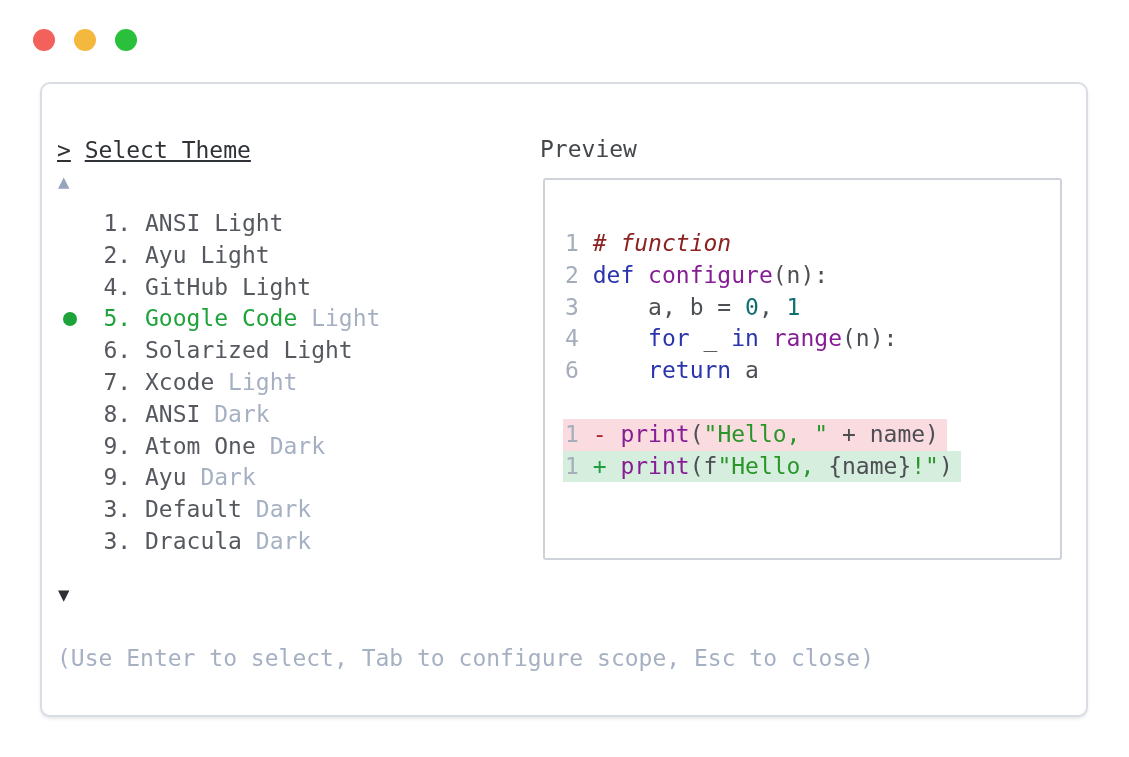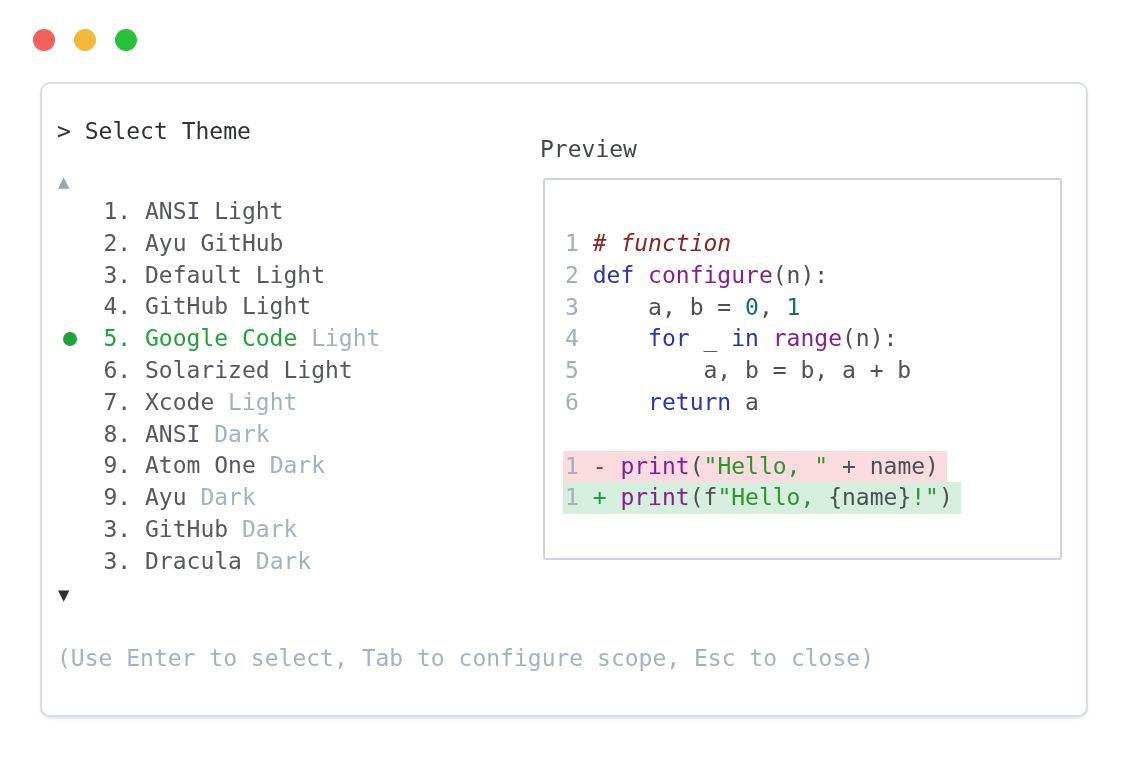--- a/index.html
+++ b/index.html
@@ -16,29 +16,29 @@
   .light.green  { background:var(--tgreen); }
 
   
   .window {
     position:absolute; left:40px; top:82px; width:1044px; height:631px;
     border:2px solid #d9dde4; border-radius:10px; background:#ffffff;
     box-shadow:0 2px 3px rgba(160,168,180,0.25);
   }
 
   .line { position:absolute; font-size:23px; line-height:32px; white-space:pre; }
-  #prompt-line   { left:57px;  top:115px; color:var(--text-dark); }
+  #prompt-line   { left:57px;  top:134px; color:var(--text-dark);text-decoration:underline; }
   #prompt-title  { margin-left:1ch; }
   #preview-label { left:540px; top:133px; color:#44474c; }
 
   #scroll-up   { left:58px; top:165px; color:var(--scrollup);  font-size:19px; }
   #scroll-down { left:58px; top:578px; color:var(--scrolldown); font-size:19px; }
 
   
-  #theme-list { position:absolute; left:57px; top:196px; font-size:23px; }
+  #theme-list { position:absolute; left:57px; top:208px; font-size:23px; }
   .trow { height:31.8px; line-height:31.8px; white-space:pre; position:relative; color:var(--item); }
   .bslot { display:inline-block; width:32px; }
   .bullet { position:absolute; left:6px; top:9px; width:14px; height:14px; border-radius:50%; background:var(--green); }
   .tnum  { display:inline-block; width:56px; text-align:right; white-space:pre; }
   .tdim  { color:var(--dim); margin-left:1ch; }
   .trow.selected .tnum, .trow.selected .tname { color:var(--green); }
 
   #hint { left:57px; top:642px; color:var(--dim); }
 
   
@@ -75,41 +75,39 @@
 <div class="window"></div>
 
 <div class="line" id="prompt-line"><span>&gt;</span><span id="prompt-title">Select Theme</span></div>
 
 <div class="line" id="preview-label">Preview</div>
 
 <div class="line" id="scroll-up">▲</div>
 
 <div id="theme-list">
     <div class="trow"><span class="bslot"></span><span class="tnum">1. </span><span class="tname">ANSI Light</span></div>
-    <div class="trow"><span class="bslot"></span><span class="tnum">2. </span><span class="tname">Ayu GitHub</span></div>
-    <div class="trow"><span class="bslot"></span><span class="tnum">3. </span><span class="tname">Default Light</span></div>
+    <div class="trow"><span class="bslot"></span><span class="tnum">2. </span><span class="tname">Ayu Light</span></div>
     <div class="trow"><span class="bslot"></span><span class="tnum">4. </span><span class="tname">GitHub Light</span></div>
     <div class="trow selected"><span class="bullet"></span><span class="bslot"></span><span class="tnum">5. </span><span class="tname">Google Code</span><span class="tdim">Light</span></div>
     <div class="trow"><span class="bslot"></span><span class="tnum">6. </span><span class="tname">Solarized Light</span></div>
     <div class="trow"><span class="bslot"></span><span class="tnum">7. </span><span class="tname">Xcode</span><span class="tdim">Light</span></div>
     <div class="trow"><span class="bslot"></span><span class="tnum">8. </span><span class="tname">ANSI</span><span class="tdim">Dark</span></div>
     <div class="trow"><span class="bslot"></span><span class="tnum">9. </span><span class="tname">Atom One</span><span class="tdim">Dark</span></div>
     <div class="trow"><span class="bslot"></span><span class="tnum">9. </span><span class="tname">Ayu</span><span class="tdim">Dark</span></div>
-    <div class="trow"><span class="bslot"></span><span class="tnum">3. </span><span class="tname">GitHub</span><span class="tdim">Dark</span></div>
+    <div class="trow"><span class="bslot"></span><span class="tnum">3. </span><span class="tname">Default</span><span class="tdim">Dark</span></div>
     <div class="trow"><span class="bslot"></span><span class="tnum">3. </span><span class="tname">Dracula</span><span class="tdim">Dark</span></div>
   </div>
 
 <div class="line" id="scroll-down">▼</div>
 
 <div class="line" id="hint">(Use Enter to select, Tab to configure scope, Esc to close)</div>
 
 <div id="preview-box"></div>
 <div id="code">
     <div class="cline"><span class="c-ln">1 </span><span class="c-com"># function</span></div>
     <div class="cline"><span class="c-ln">2 </span><span class="c-kwd">def</span><span class="c-pln"> </span><span class="c-fun">configure</span><span class="c-pln">(n):</span></div>
     <div class="cline"><span class="c-ln">3 </span><span class="c-pln">    a, b = </span><span class="c-lit">0</span><span class="c-pln">, </span><span class="c-lit">1</span></div>
     <div class="cline"><span class="c-ln">4 </span><span class="c-pln">    </span><span class="c-kwd">for</span><span class="c-pln"> _ </span><span class="c-kwd">in</span><span class="c-pln"> </span><span class="c-fun">range</span><span class="c-pln">(n):</span></div>
-    <div class="cline"><span class="c-ln">5 </span><span class="c-pln">        a, b = b, a + b</span></div>
     <div class="cline"><span class="c-ln">6 </span><span class="c-pln">    </span><span class="c-kwd">return</span><span class="c-pln"> a</span></div>
     <div class="cline"></div>
     <div class="cline diff"><span class="hlwrap hl-del"><span class="c-ln">1 </span><span class="c-del">-</span><span class="c-pln"> </span><span class="c-fun">print</span><span class="c-pln">(</span><span class="c-str">"Hello, "</span><span class="c-pln"> + name)</span></span></div>
     <div class="cline diff"><span class="hlwrap hl-add"><span class="c-ln">1 </span><span class="c-add">+</span><span class="c-pln"> </span><span class="c-fun">print</span><span class="c-pln">(f</span><span class="c-str">"Hello, </span><span class="c-pln">{name}</span><span class="c-str">!"</span><span class="c-pln">)</span></span></div>
   </div>
 
 </body></html>

